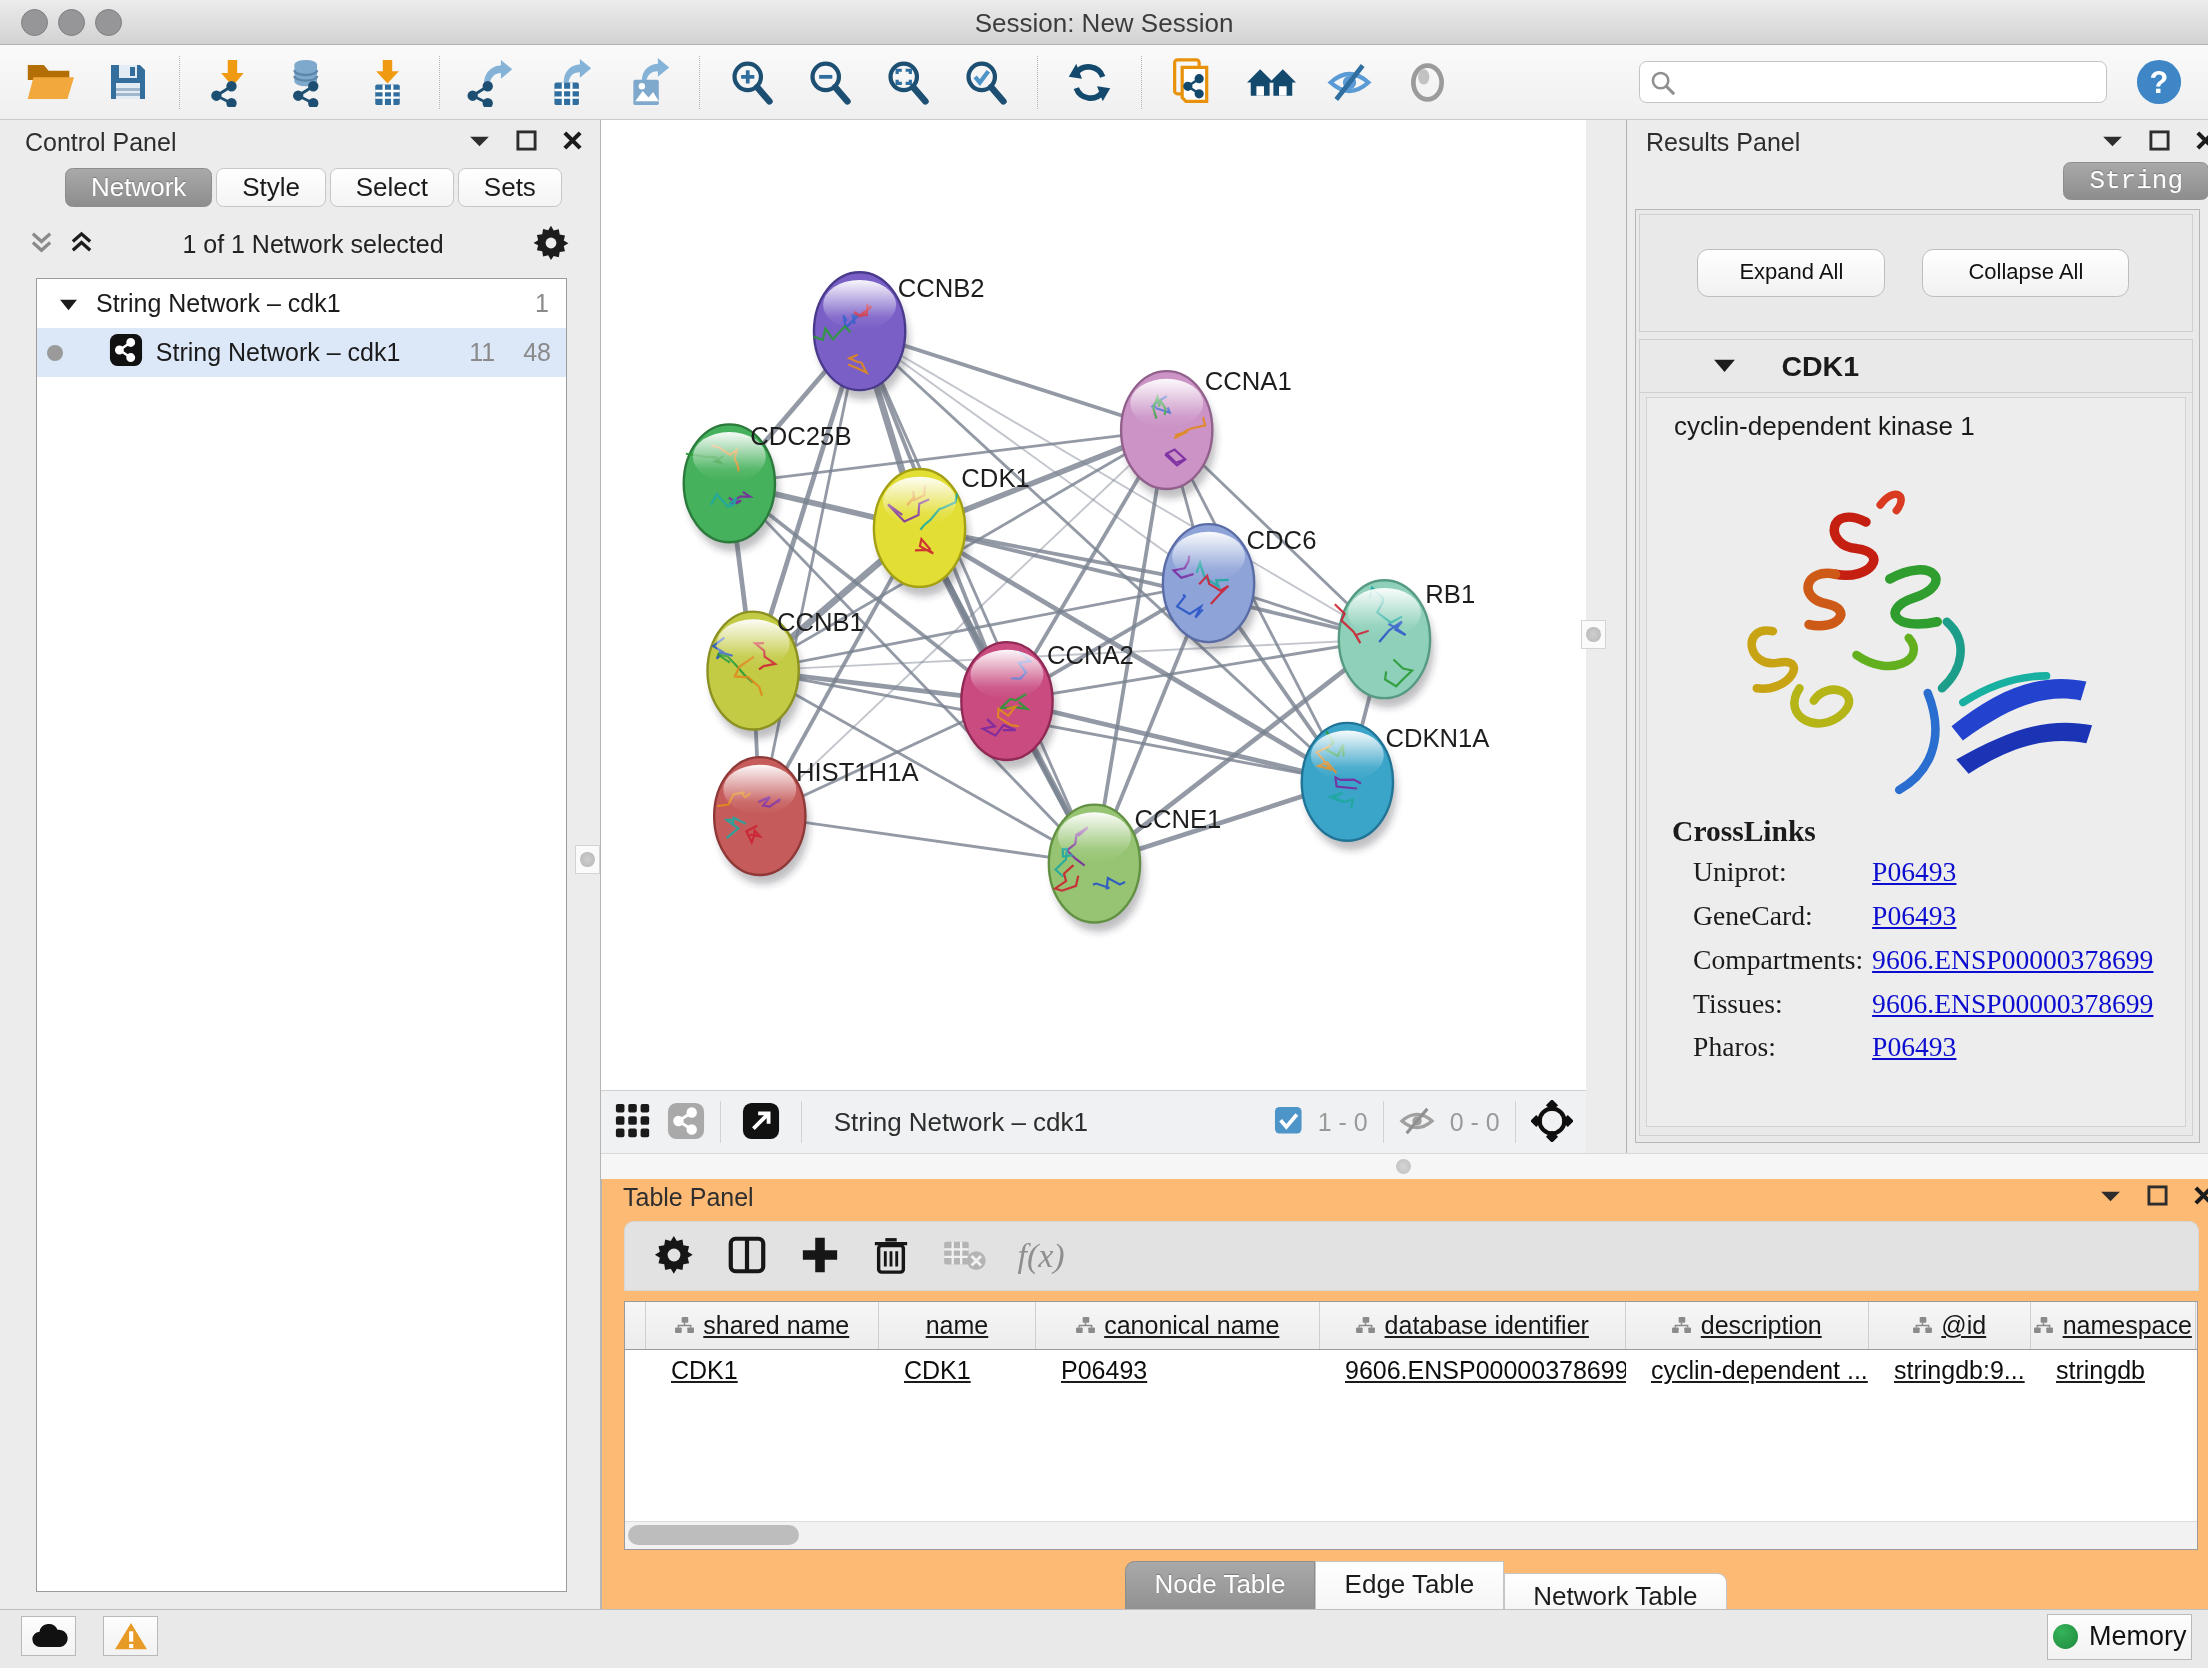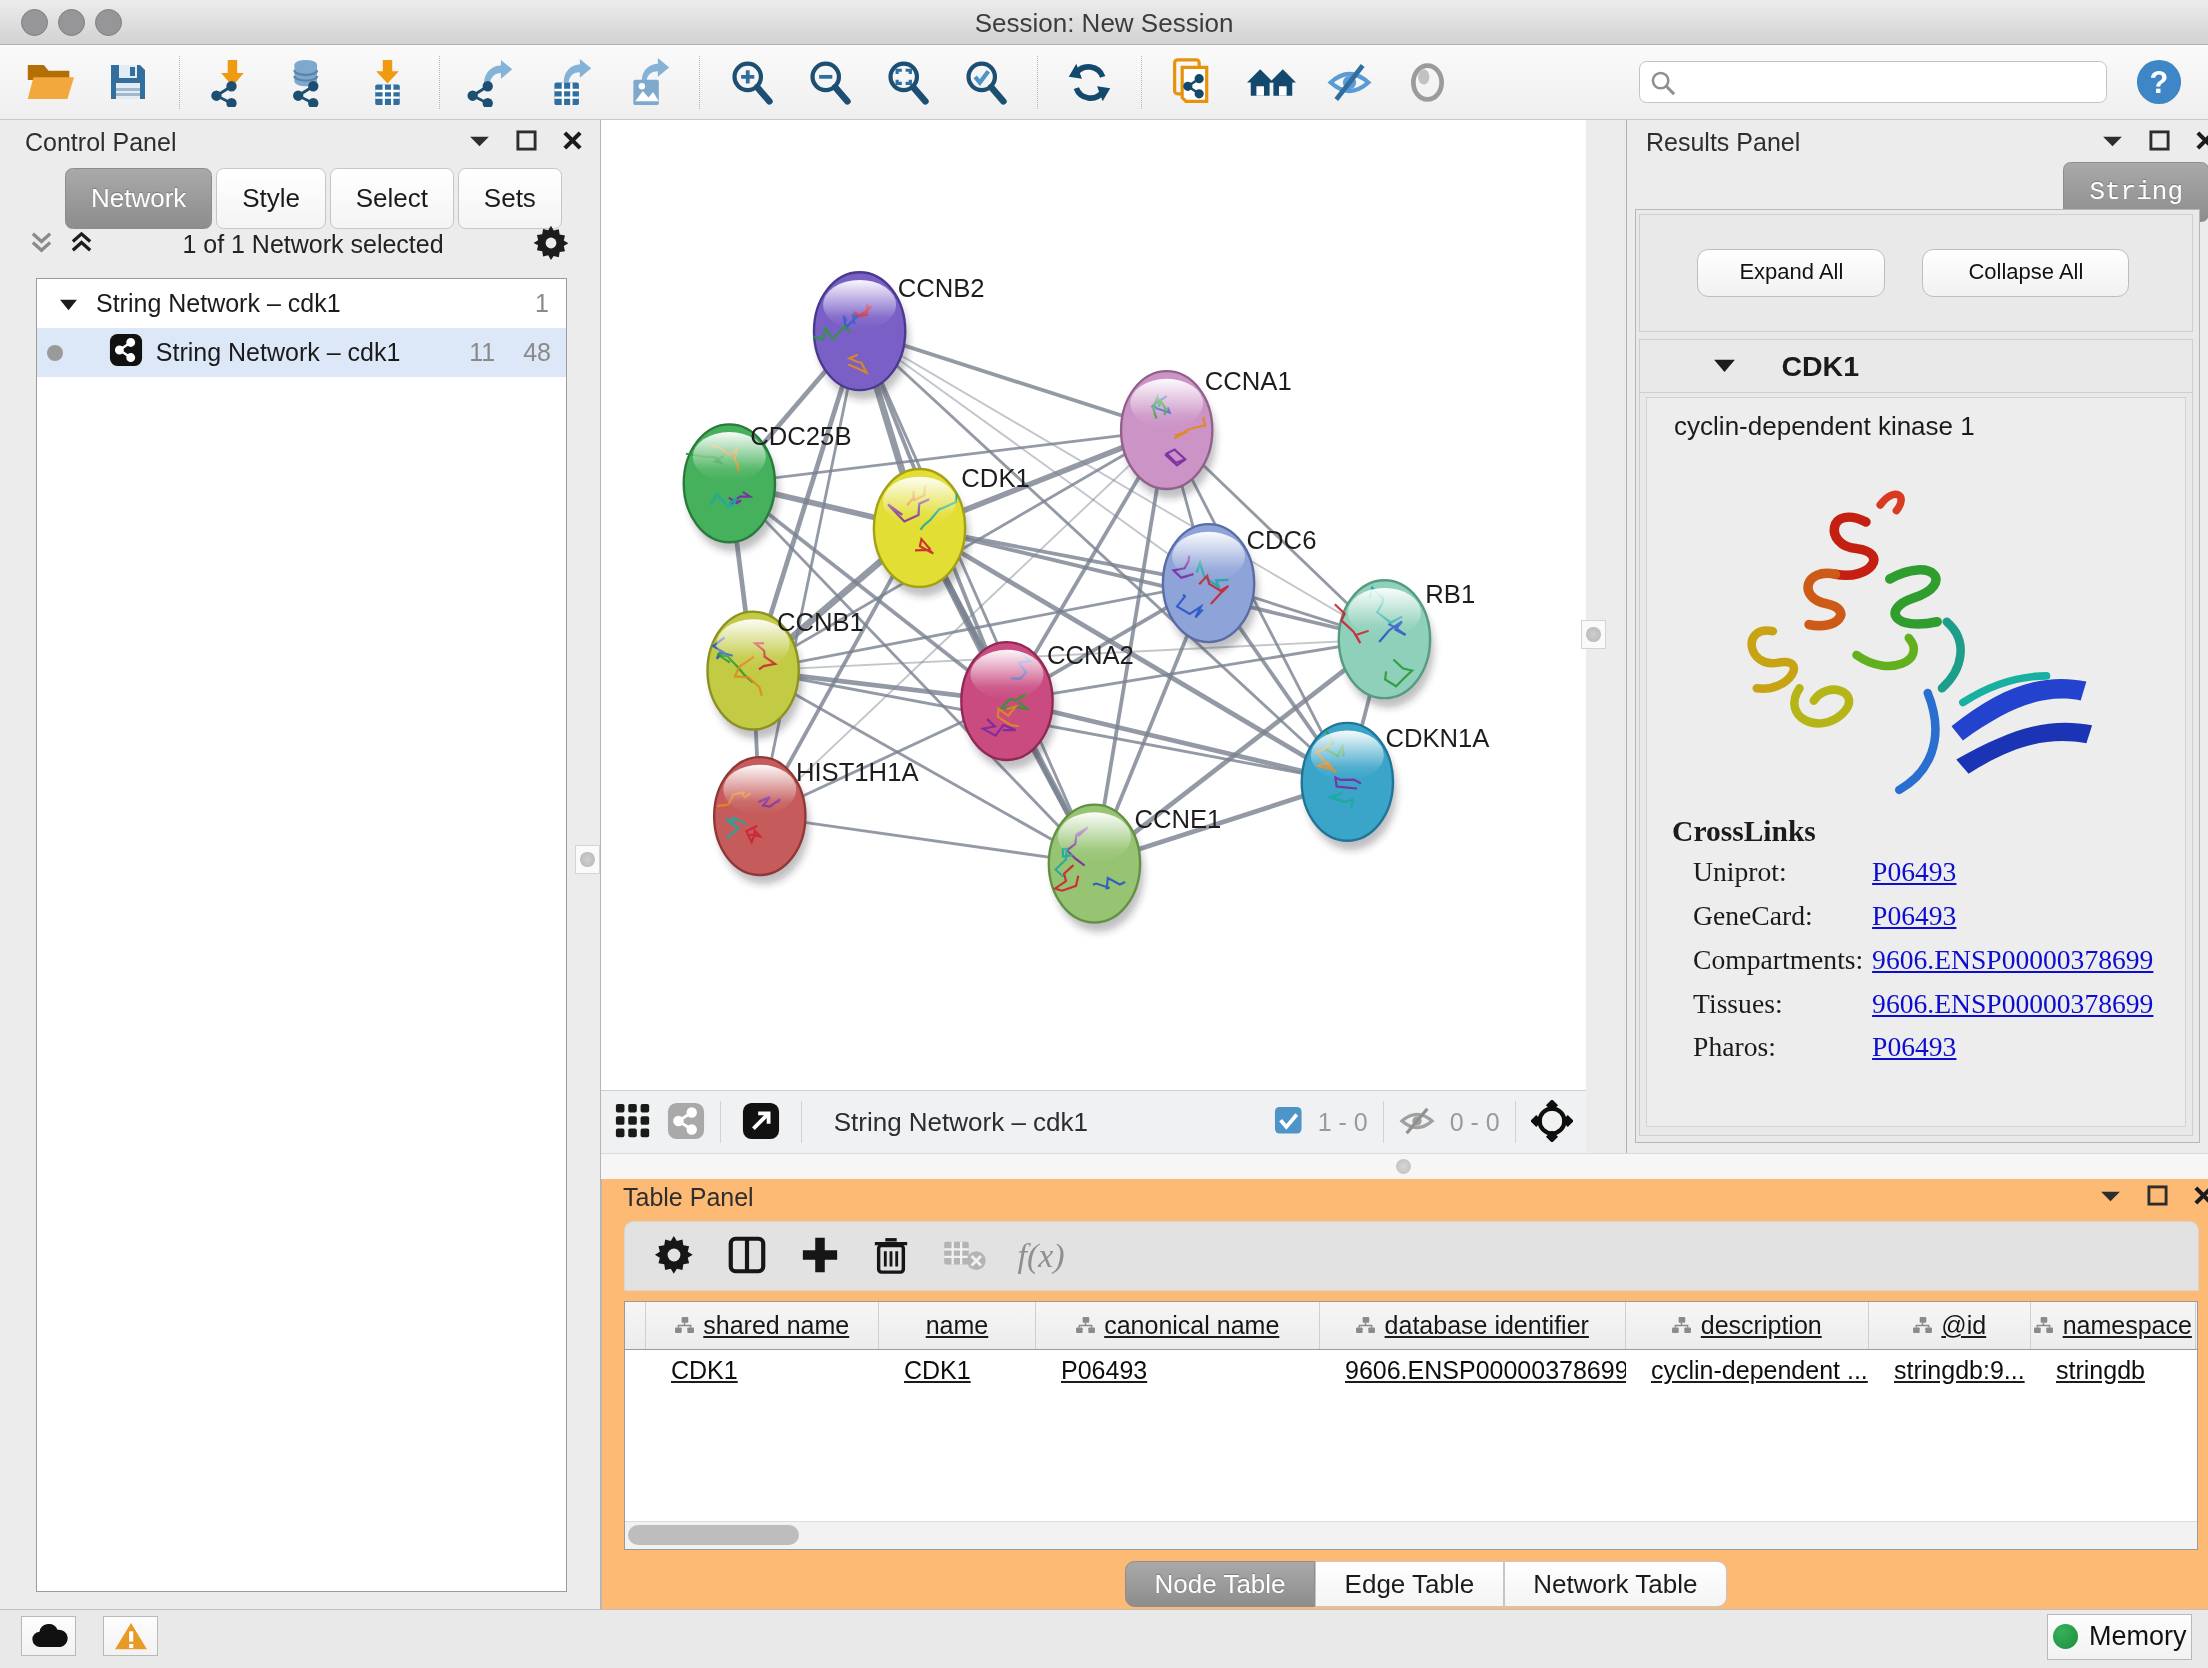--- a/index.html
+++ b/index.html
@@ -17,21 +17,21 @@
   .tbtn{width:53px;height:53px;display:flex;align-items:center;justify-content:center;flex:0 0 auto;}
   .tsep{height:53px;border-left:1.9px dotted #b5b5b5;flex:0 0 auto;}
   #search-wrap{margin-left:auto;position:relative;flex:0 0 auto;}
   #search-input{width:468px;height:42px;border:1.9px solid #c3c3c3;border-radius:7.6px;background:#fff;
     font-size:25px;padding:0 13.3px 0 46px;box-sizing:border-box;outline:none;color:#333;}
   #search-glyph{position:absolute;left:11.4px;top:8.6px;}
   
   .panel-title{font-size:25px;color:#2e2e2e;}
   .win-ico{display:inline-block;}
   .tab{display:inline-block;border:1px solid #c6c6c6;background:linear-gradient(#ffffff,#f4f4f4);
-    border-radius:7.6px;font-size:26px;padding:14px 25px;color:#1b1b1b;}
+    border-radius:7.6px;font-size:26px;padding:3px 25px;color:#1b1b1b;}
   .tab.active{background:linear-gradient(#a9a9a9,#8d8d8d);color:#fff;border-color:#8d8d8d;
     text-shadow:0 -1px 1px rgba(0,0,0,.25);}
   
   #control-panel{left:0;top:120px;width:600px;height:1489px;background:#ececec;border-right:1px solid #b5b5b5;}
   #cp-head{position:absolute;left:25px;top:7.6px;}
   .head-icons{position:absolute;top:9.5px;display:flex;gap:25px;align-items:center;}
   #cp-tabs{position:absolute;left:65px;top:48px;display:flex;gap:3.8px;}
   #cp-toolrow{position:absolute;left:28.5px;top:103px;width:540px;height:42px;display:flex;align-items:center;}
   #cp-status{flex:1;text-align:center;font-size:25px;color:#222;}
   #net-tree{position:absolute;left:36px;top:158px;width:531px;height:1314px;background:#fff;
@@ -86,21 +86,21 @@
   #nt-header{display:flex;height:48px;background:linear-gradient(#f6f6f6,#ececec);border-bottom:1px solid #9a9a9a;box-sizing:border-box;}
   .th{display:flex;align-items:center;justify-content:center;gap:9.5px;font-size:25px;color:#161616;
     border-right:1px solid #cfcfcf;box-sizing:border-box;overflow:hidden;white-space:nowrap;}
   .tr{display:flex;height:42px;}
   .td{font-size:25px;color:#0e0e0e;padding:5.7px 0 0 25px;box-sizing:border-box;overflow:hidden;white-space:nowrap;}
   #nt-scroll{position:absolute;left:0;bottom:0;width:100%;height:28.5px;background:#f2f2f2;border-top:1px solid #dcdcdc;box-sizing:border-box;}
   #nt-thumb{position:absolute;left:2.9px;top:3.8px;width:171px;height:20px;border-radius:10.5px;background:#bdbdbd;}
   #tp-tabs{position:absolute;left:523px;top:382px;display:flex;}
   #tp-tabs .tab{border-radius:0;padding:6.7px 28.5px;}
   #tp-tabs .tab:first-child{border-radius:9.5px 0 0 9.5px;}
-  #tp-tabs .tab:last-child{border-radius:0 9.5px 9.5px 0;}
+  #tp-tabs .tab:last-child{border-radius:0 9.5px 9.5px 0;margin-top:12px;}
   
   #statusbar{left:0;top:1609px;width:2208px;height:59px;background:#e9e9e9;border-top:1px solid #bfbfbf;}
   .sb-btn{position:absolute;top:5.7px;height:40px;background:linear-gradient(#fdfdfd,#f2f2f2);
     border:1.9px solid #b9b9b9;display:flex;align-items:center;justify-content:center;box-sizing:border-box;}
   #memory-btn{left:2047px;top:3.8px;width:145px;height:46px;gap:11.4px;font-size:27px;color:#111;}
   #memory-dot{width:25px;height:25px;border-radius:50%;background:radial-gradient(circle at 35% 30%,#35b35a,#1e8a3c);}
 </style>
 </head>
 <body>
 

